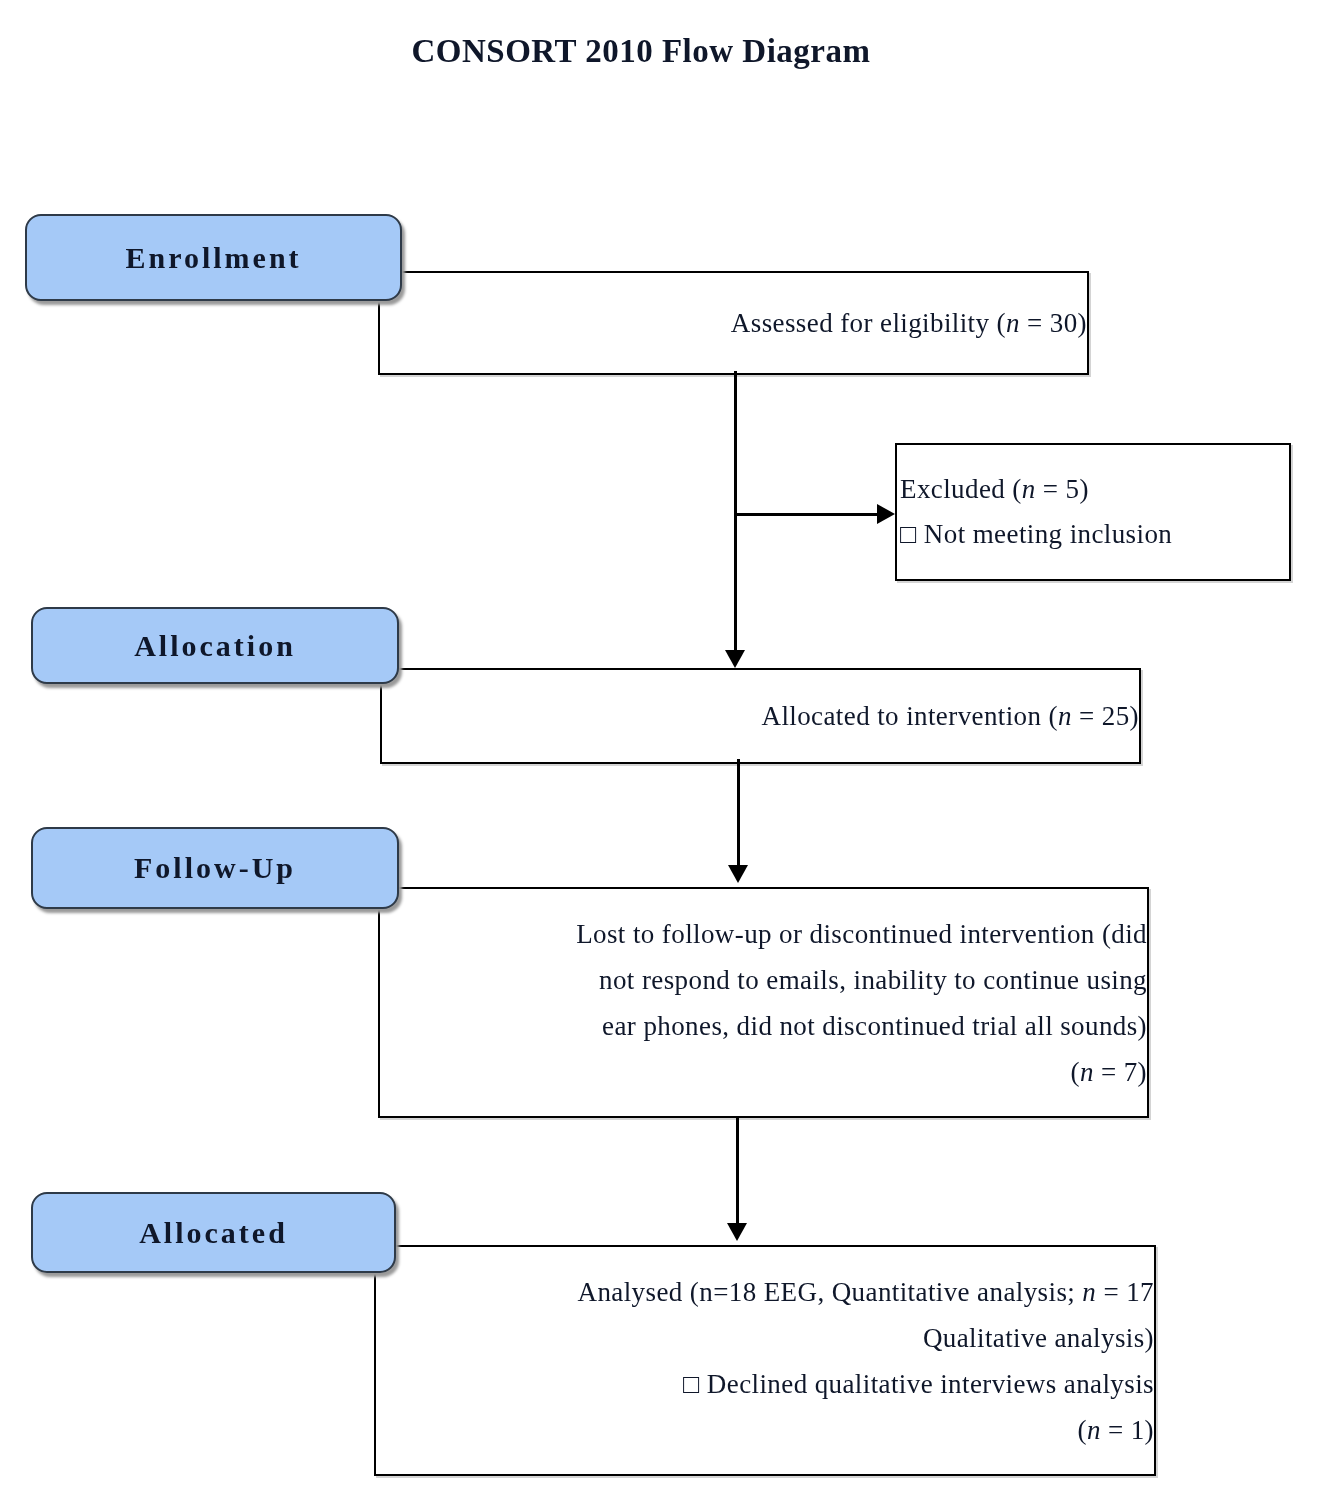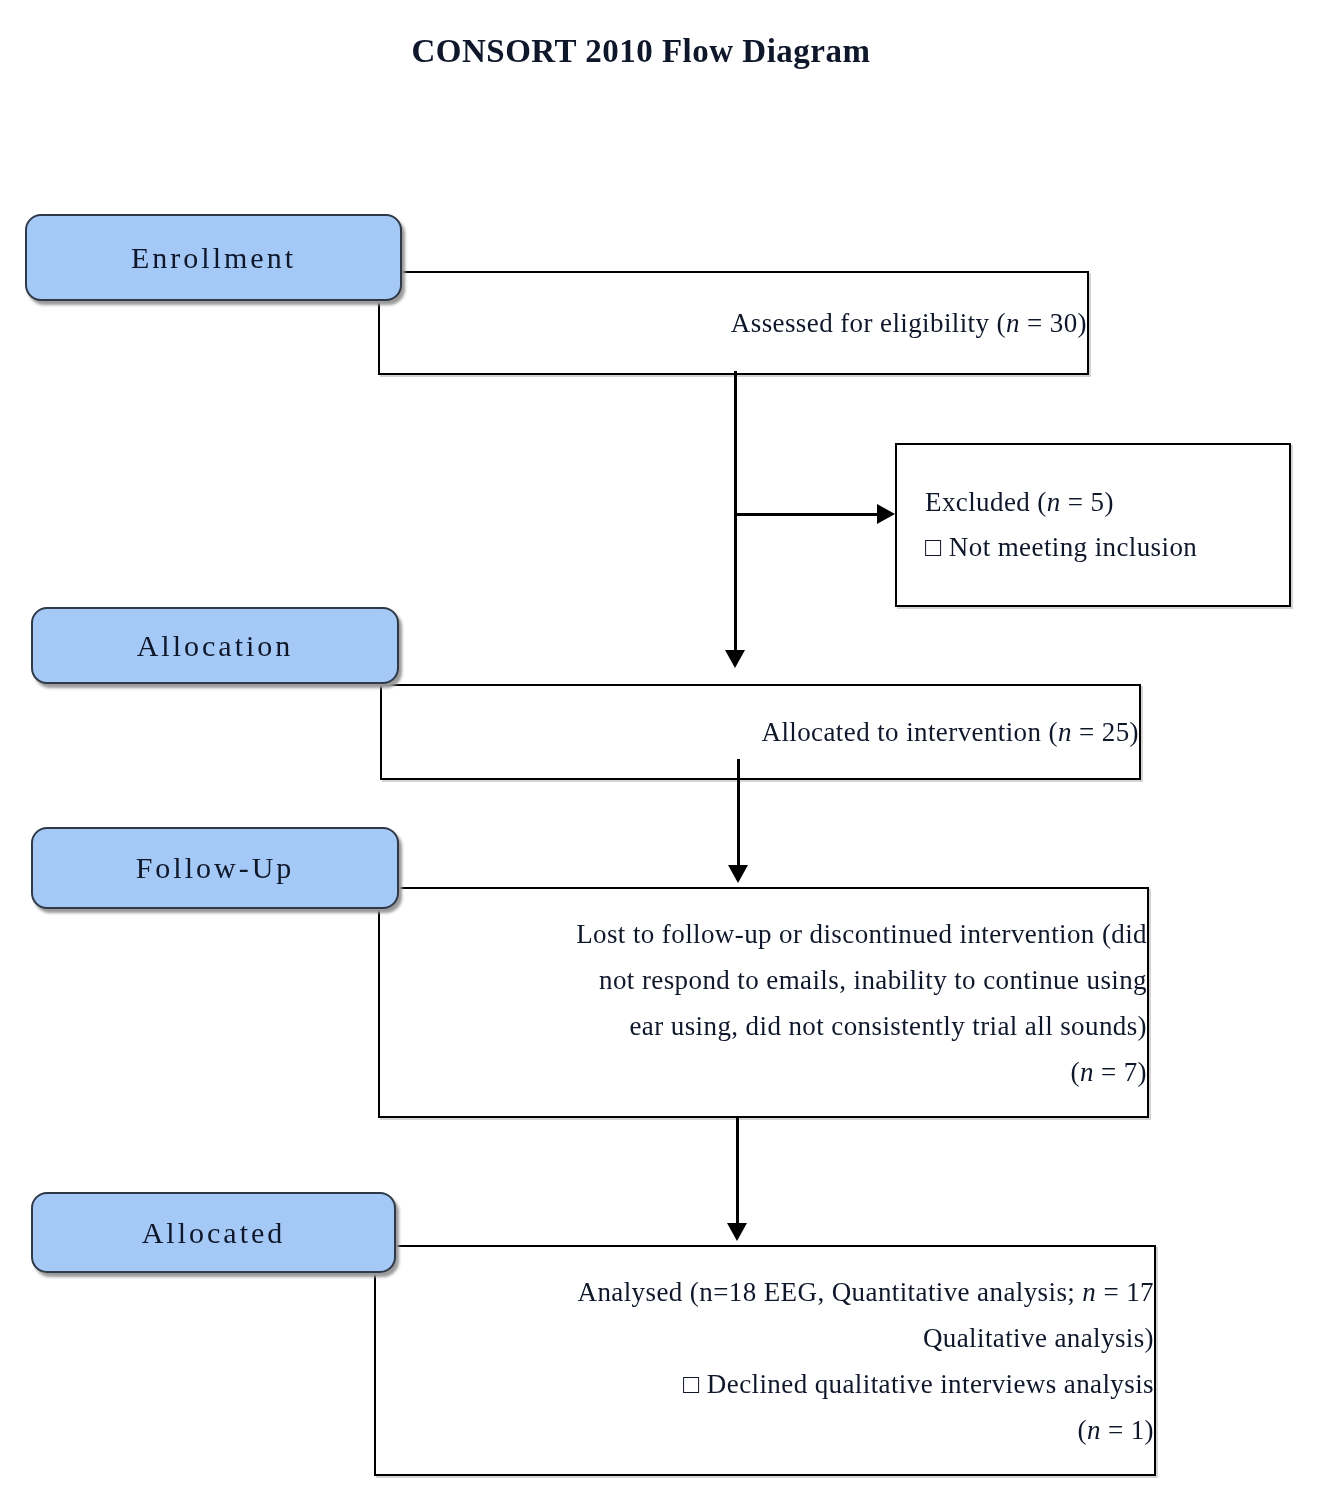--- a/index.html
+++ b/index.html
@@ -24,21 +24,21 @@
     position: absolute;
     z-index: 3;
     background: var(--stage-fill, #a5c9f7);
     border: 2.5px solid var(--stage-border, #2e3a48);
     border-radius: 16px;
     box-shadow: 3px 4px 3px #9a9a9a;
     display: flex;
     align-items: center;
     justify-content: center;
     font-size: 30px;
-    font-weight: normal;
+    font-weight: bold;
     letter-spacing: 3px;
   }
   #stage-enrollment { left: 25px;  top: 214px;  width: 373px; height: 83px; }
   #stage-allocation { left: 31px;  top: 607px;  width: 364px; height: 73px; }
   #stage-followup   { left: 31px;  top: 827px;  width: 364px; height: 78px; }
   #stage-analysis   { left: 31px;  top: 1192px; width: 361px; height: 77px; }
 
   .fbox {
     position: absolute;
     z-index: 1;
@@ -51,24 +51,24 @@
     justify-content: center;
     text-align: center;
     font-size: 27px;
     line-height: 46px;
     letter-spacing: 0.4px;
   }
   .fbox > div { white-space: nowrap; }
   .it { font-style: italic; }
 
   #box-assessed  { left: 378px; top: 271px;  width: 707px; height: 100px; }
-  #box-excluded  { left: 895px; top: 443px;  width: 396px; height: 164px;
-                   align-items: flex-start; text-align: left; padding-left: 28px;
+  #box-excluded  { left: 895px; top: 443px;  width: 396px; height: 138px;
+                   align-items: flex-start; text-align: left; padding-left: 3px;
                    box-sizing: border-box; line-height: 45px; }
-  #box-allocated { left: 380px; top: 668px;  width: 757px; height: 92px; margin-top: 16px; }
+  #box-allocated { left: 380px; top: 668px;  width: 757px; height: 92px; }
   #box-followup  { left: 378px; top: 887px;  width: 767px; height: 227px; }
   #box-analysed  { left: 374px; top: 1245px; width: 778px; height: 227px; }
 
   .vline, .hline { position: absolute; z-index: 2; background: #000; }
   #line-v1 { left: 734px; top: 371px;  width: 3px;   height: 281px; }
   #line-h1 { left: 735px; top: 513px;  width: 143px; height: 3px; }
   #line-v2 { left: 737px; top: 759px;  width: 3px;   height: 108px; }
   #line-v3 { left: 736px; top: 1116px; width: 3px;   height: 109px; }
 
   .ah-down {
@@ -119,21 +119,21 @@
     </div>
 
   <div class="vline" id="line-v2"></div>
   <div class="ah-down" id="ah-3"></div>
 
   <div class="stage" id="stage-followup">Follow-Up</div>
 
   <div class="fbox" id="box-followup">
       <div><span>Lost to follow-up or discontinued intervention (did</span></div>
       <div><span>not respond to emails, inability to continue using</span></div>
-      <div><span>ear using, did not consistently trial all sounds)</span></div>
+      <div><span>ear phones, did not discontinued trial all sounds)</span></div>
       <div><span>(</span><span class="it">n</span><span> = 7)</span></div>
     </div>
 
   <div class="vline" id="line-v3"></div>
   <div class="ah-down" id="ah-4"></div>
 
   <div class="stage" id="stage-analysis">Allocated</div>
 
   <div class="fbox" id="box-analysed">
       <div><span>Analysed (n=18 EEG, Quantitative analysis; </span><span class="it">n</span><span> = 17</span></div>

